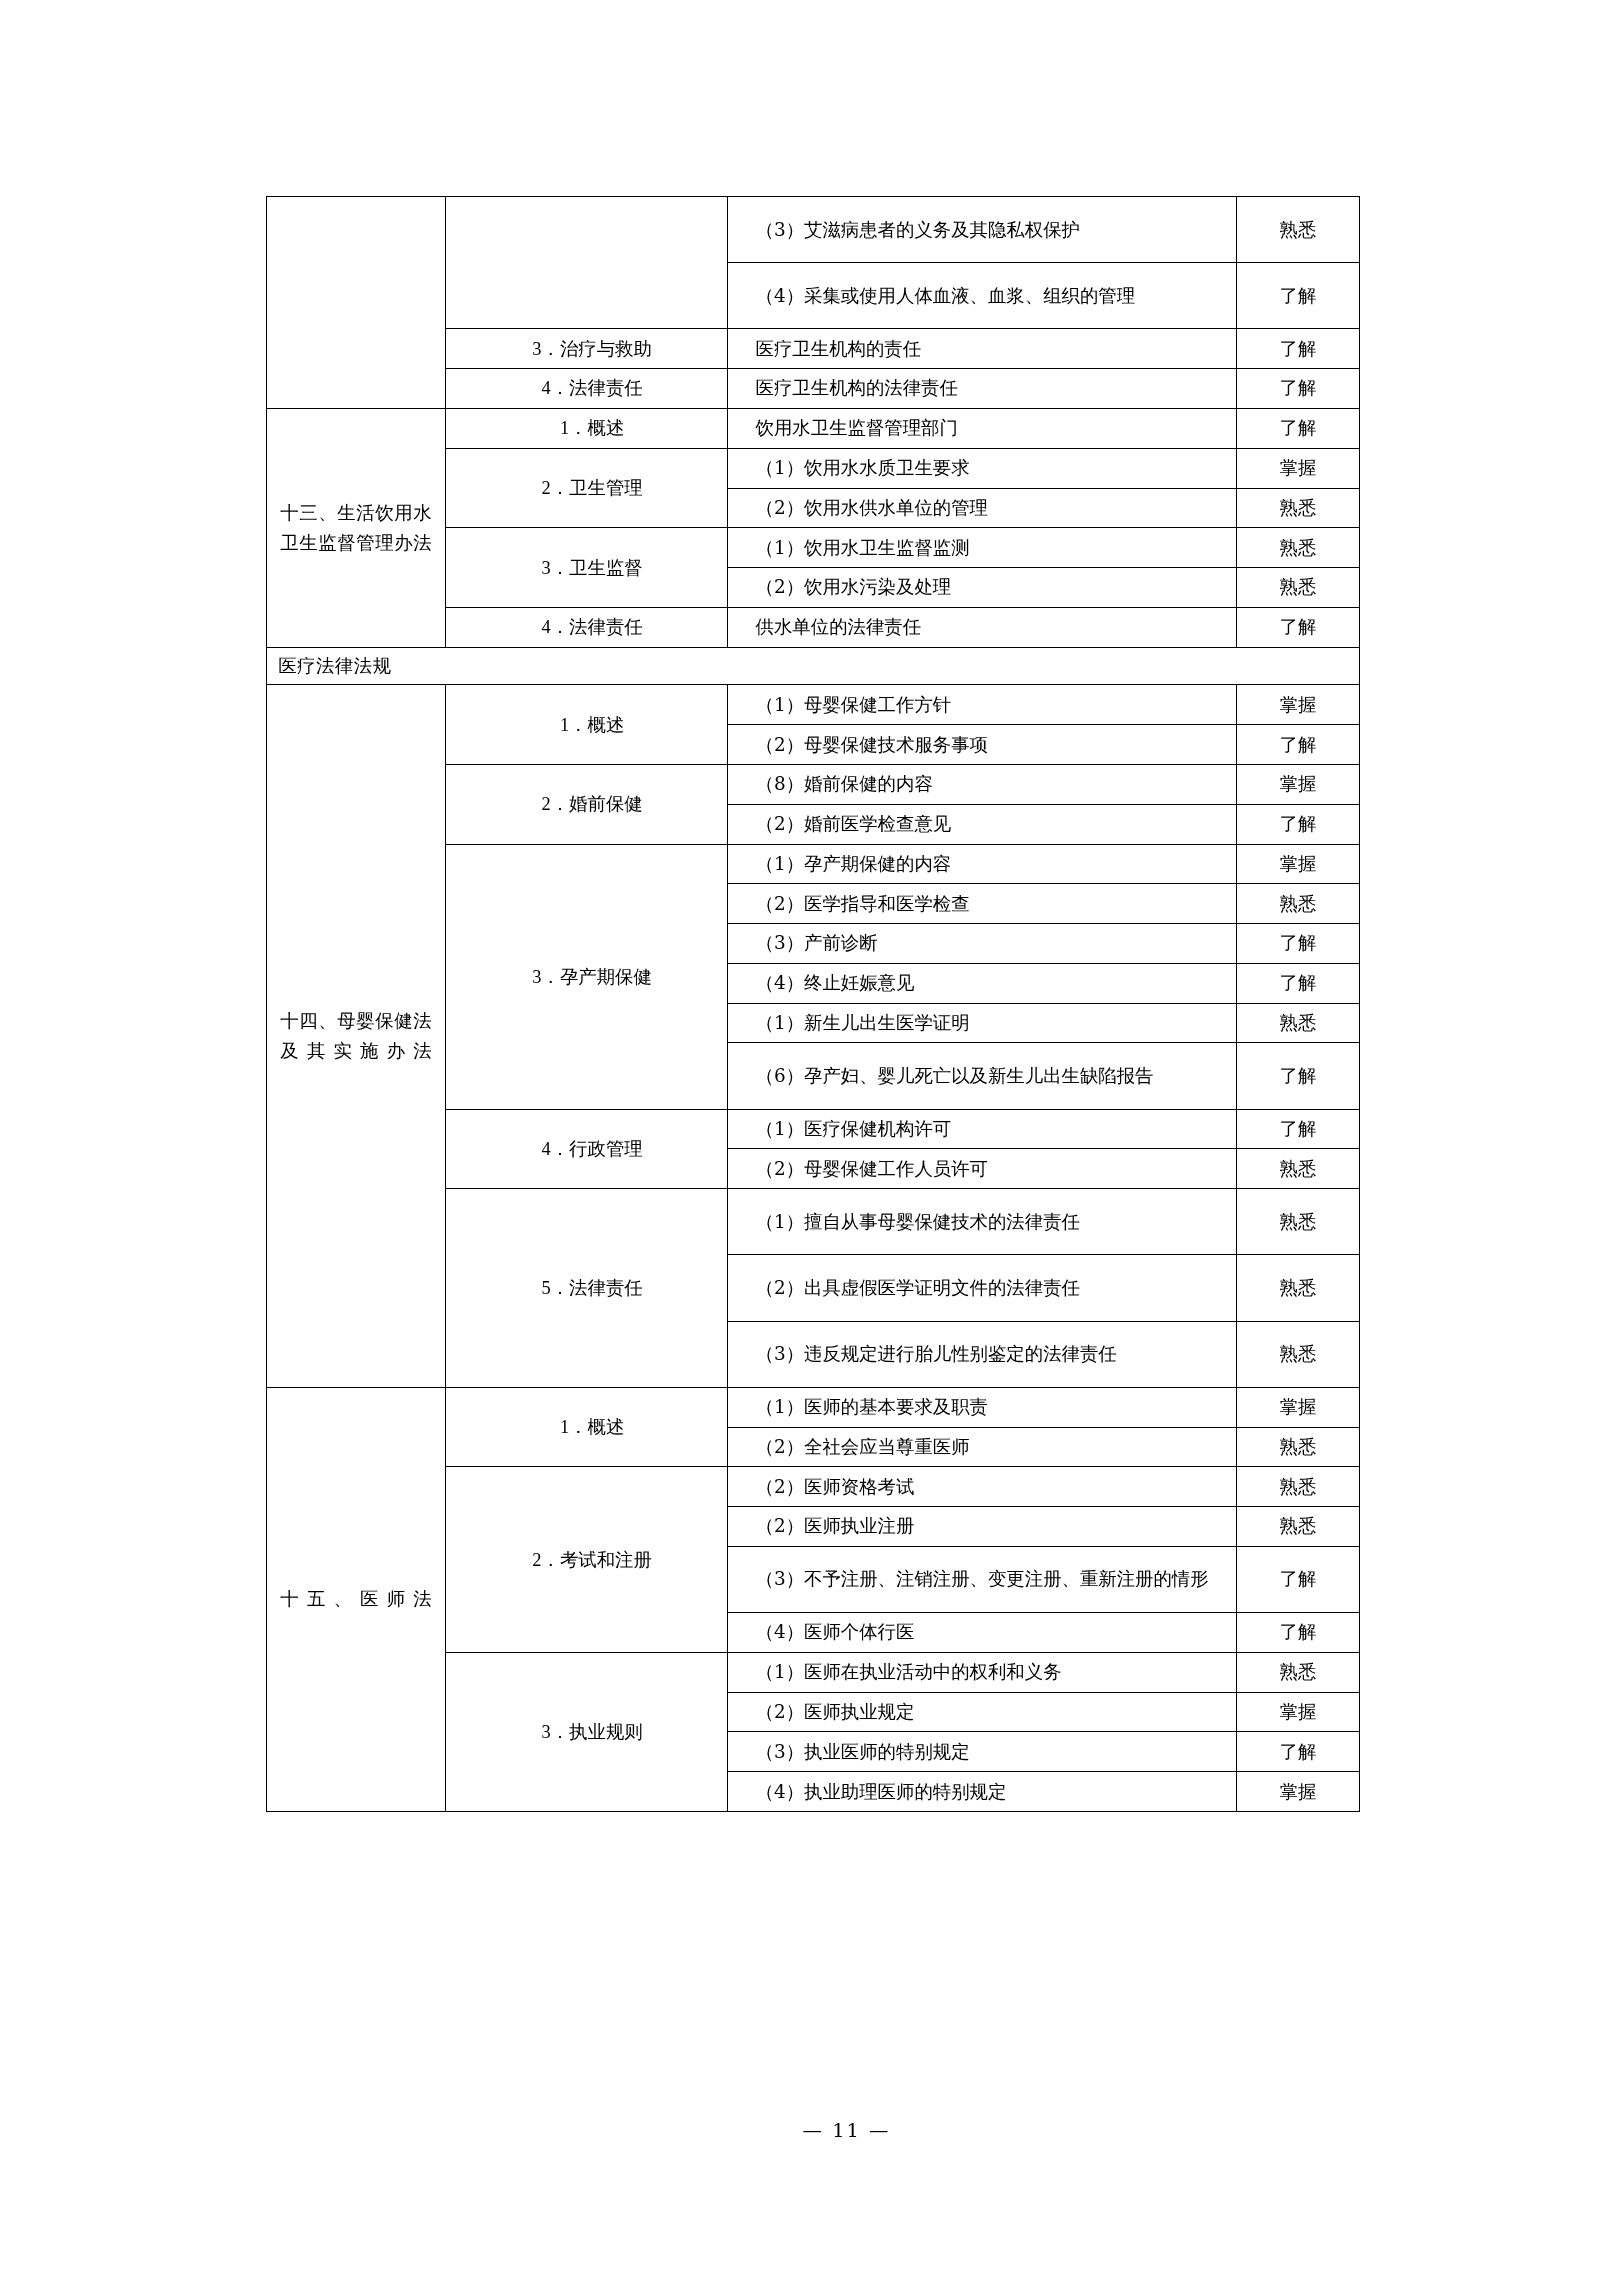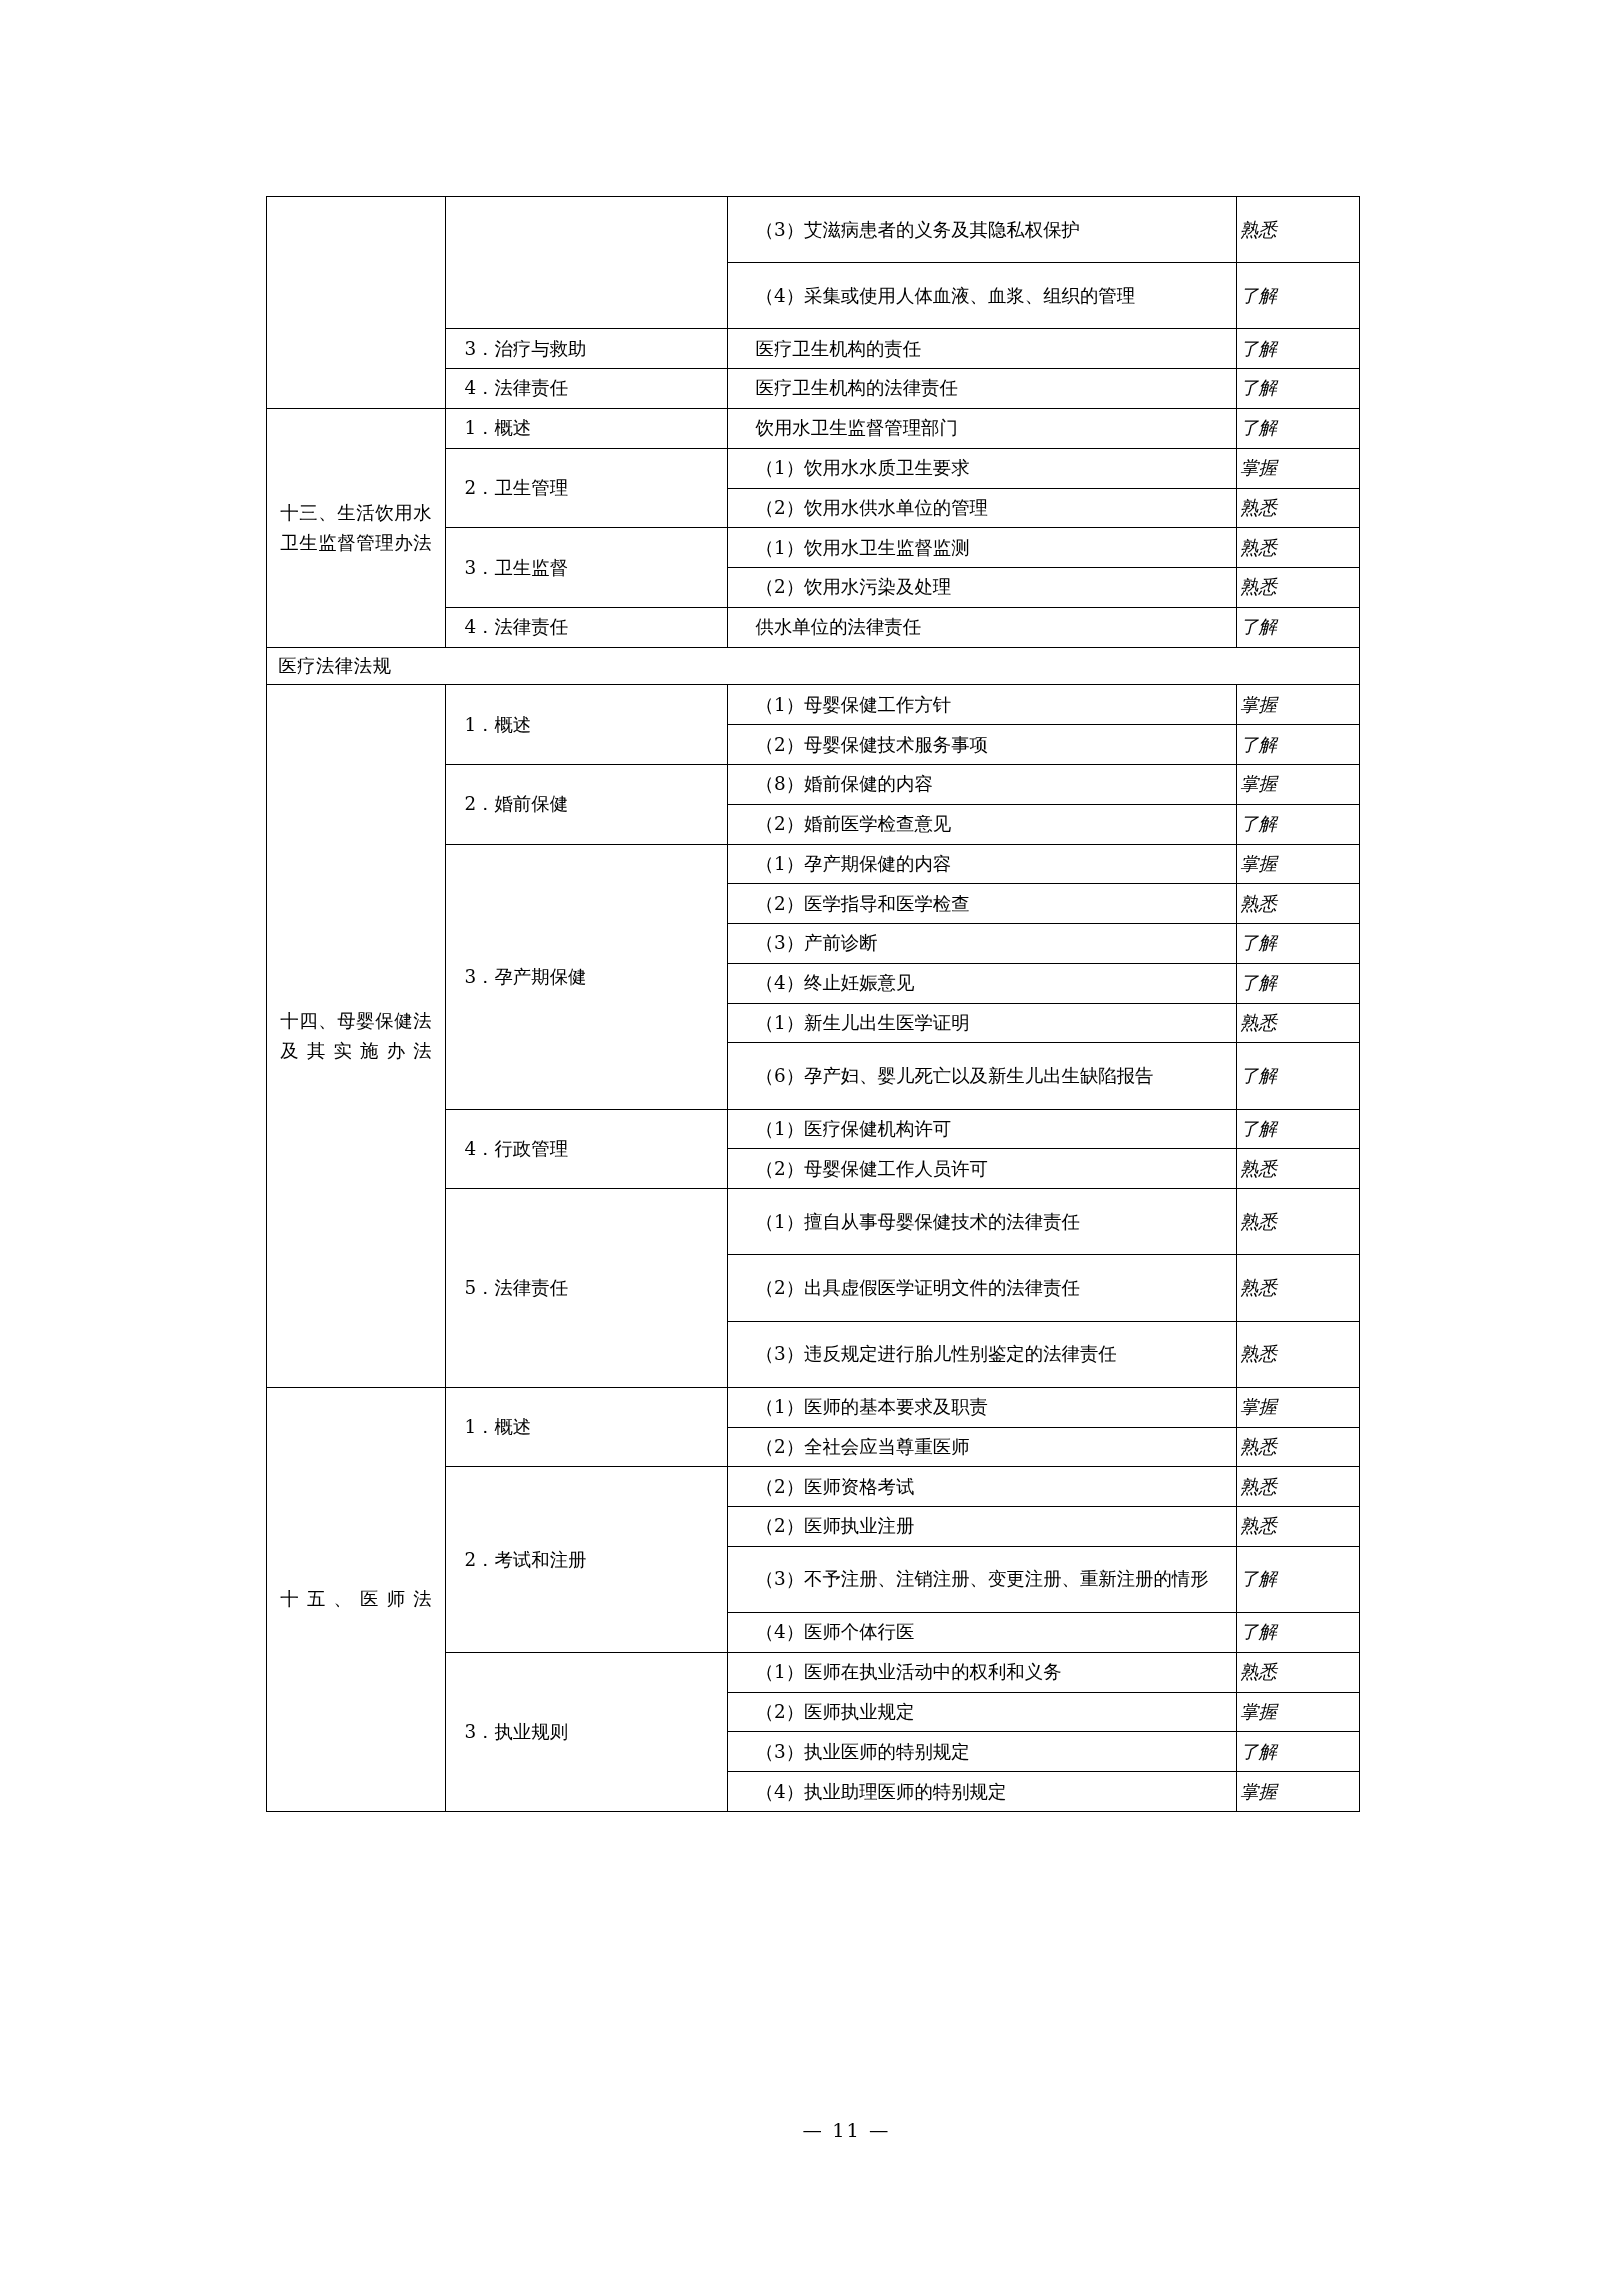--- a/index.html
+++ b/index.html
@@ -58,35 +58,36 @@
   }
   td.chapter .chapter-text {
     display: block;
     text-align: justify;
     text-align-last: justify;
   }
 
   
   td.section {
     padding: 5.1px 7.2px 5.1px 18.4px;
-    text-align: left;
+    text-align: center;
+    font-family: Liberation Serif, serif;
   }
 
   
   td.detail {
     padding: 6.1px 10.2px 6.1px 9.2px;
     text-align: justify;
     text-justify: inter-ideograph;
     text-indent: 18.4px;
   }
 
   
   td.level {
+    text-align: center;
     padding: 5.1px 3.1px;
-    font-style: italic;
   }
 
   
   td.group-header {
     font-weight: normal;
     text-align: left;
     padding: 5.1px 11.2px;
     font-size: 18.4px;
     letter-spacing: 0.5px;
   }

